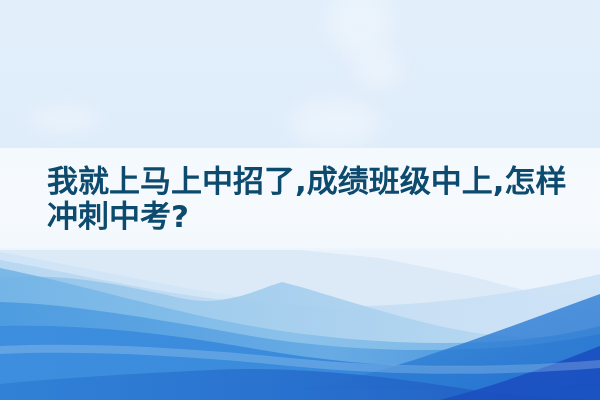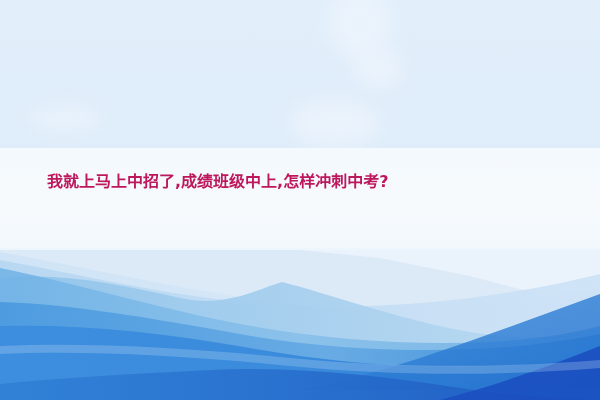--- a/index.html
+++ b/index.html
@@ -51,25 +51,25 @@
     background: linear-gradient(180deg, #f4f9fd 0%, #f6fafd 55%, #f2f8fd 100%);
   }
 
   .title-text {
     position: absolute;
     left: 47px;
     top: 164px;
     width: 530px;
     margin: 0;
     font-family: "DejaVu Sans", "Liberation Sans", sans-serif;
-    font-size: 16px;
+    font-size: 31px;
     line-height: 35px;
     font-weight: 700;
     letter-spacing: 0px;
-    color: #be185d;
+    color: #0c4a6e;
     white-space: pre-wrap;
     word-break: break-all;
   }
 
   
   .scenery {
     position: absolute;
     left: 0;
     top: 250px;
     width: 600px;

